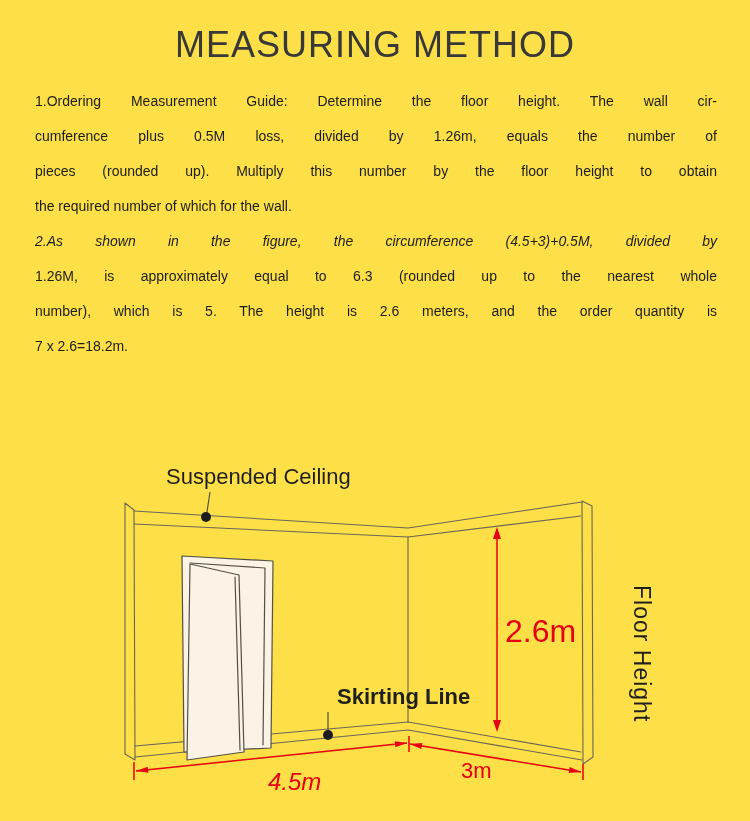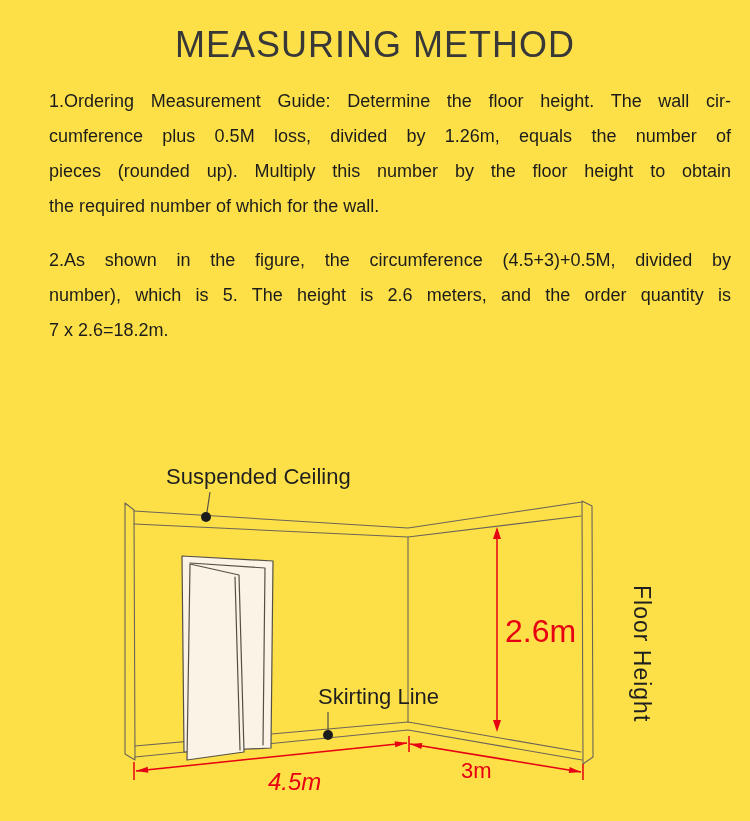--- a/index.html
+++ b/index.html
@@ -13,46 +13,46 @@
   .title{
     position:absolute;left:0;top:25px;width:750px;
     text-align:center;
     font-size:36px;line-height:40px;
     letter-spacing:1px;
     color:#383838;
     font-weight:400;
     margin:0;
   }
   .copy{
-    position:absolute;left:49px;top:84px;width:682px;
+    position:absolute;left:35px;top:84px;width:682px;
     color:#1c1c1c;
-    font-size:18px;
+    font-size:14px;
   }
   .copy .tline{
     line-height:35px;
     white-space:nowrap;
   }
   .copy .tline.j{
     white-space:normal;
     text-align:justify;
     text-align-last:justify;
     text-justify:inter-word;
   }
-  .copy .tline.para-gap{margin-top:19px;}
+  .copy .tline.para-gap{margin-top:0;font-style:italic;}
   .diagram{position:absolute;left:0;top:430px;width:750px;height:391px;}
   .diagram svg{position:absolute;left:0;top:-430px;}
   .dlabel{
     position:absolute;
     color:#1f1f1f;
     font-size:22px;
     white-space:nowrap;
     margin-left:32px;
   }
   .dlabel.suspended{left:134px;top:34px;}
-  .dlabel.skirting{left:286px;top:254px;}
+  .dlabel.skirting{left:305px;top:254px;font-weight:bold;}
   .dlabel.floorheight{
     left:596px;top:155px;
     font-size:23px;
     writing-mode:vertical-rl;
     letter-spacing:1px;
   }
   .dim{
     position:absolute;
     color:#e60012;
     font-weight:400;
@@ -68,20 +68,21 @@
 <div class="stage">
 
   <h1 class="title">MEASURING METHOD</h1>
 
   <div class="copy">
     <div class="tline j">1.Ordering Measurement Guide: Determine the floor height. The wall cir-</div>
     <div class="tline j">cumference plus 0.5M loss, divided by 1.26m, equals the number of</div>
     <div class="tline j">pieces (rounded up). Multiply this number by the floor height to obtain</div>
     <div class="tline">the required number of which for the wall.</div>
     <div class="tline j para-gap">2.As shown in the figure, the circumference (4.5+3)+0.5M, divided by</div>
+    <div class="tline j">1.26M, is approximately equal to 6.3 (rounded up to the nearest whole</div>
     <div class="tline j">number), which is 5. The height is 2.6 meters, and the order quantity is</div>
     <div class="tline">7 x 2.6=18.2m.</div>
   </div>
 
   <div class="diagram">
     <svg width="750" height="821" viewBox="0 0 750 821">
 
       <g stroke="#6b6458" fill="none" stroke-width="1.1" stroke-linejoin="round" stroke-linecap="round">
         <path d="M125,503 L125,754 L135,760 L134,510 Z"></path>
         <path d="M134,511 L408,528 L582,502"></path>

